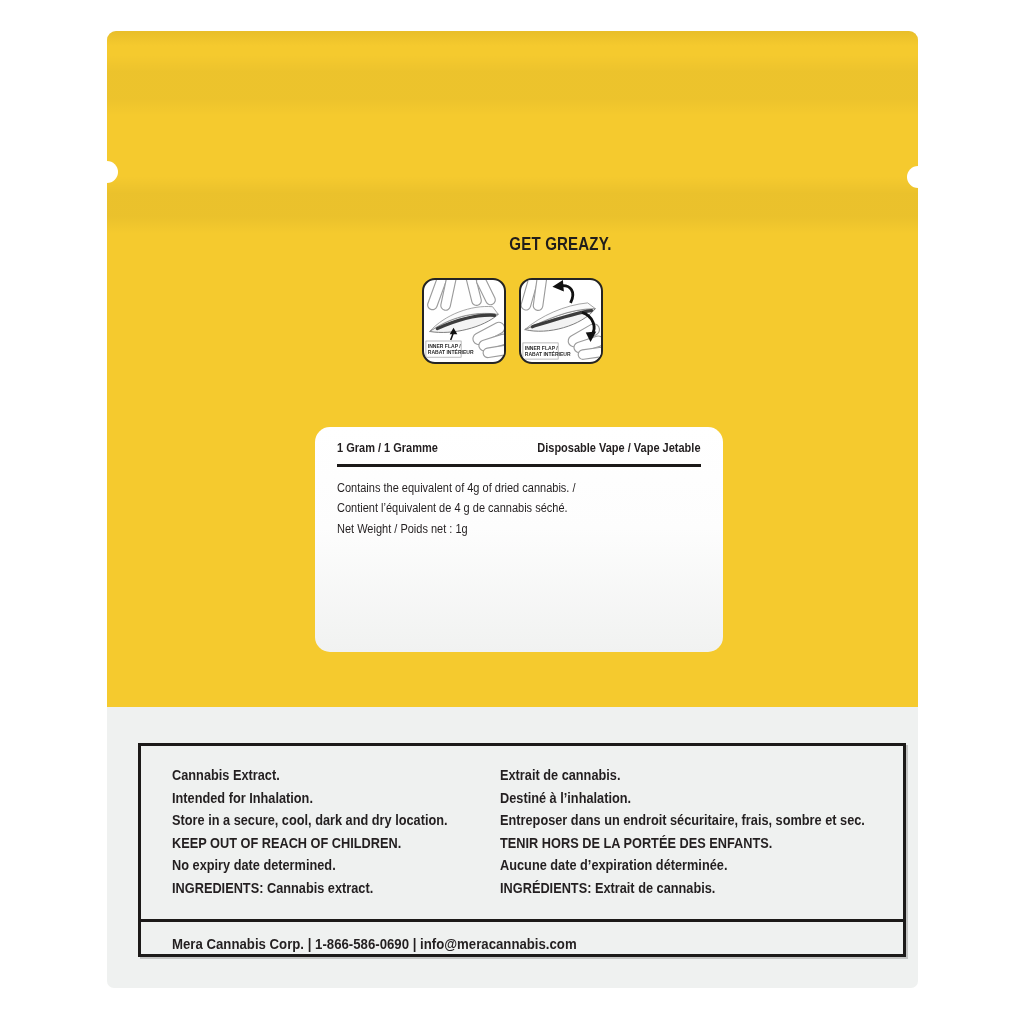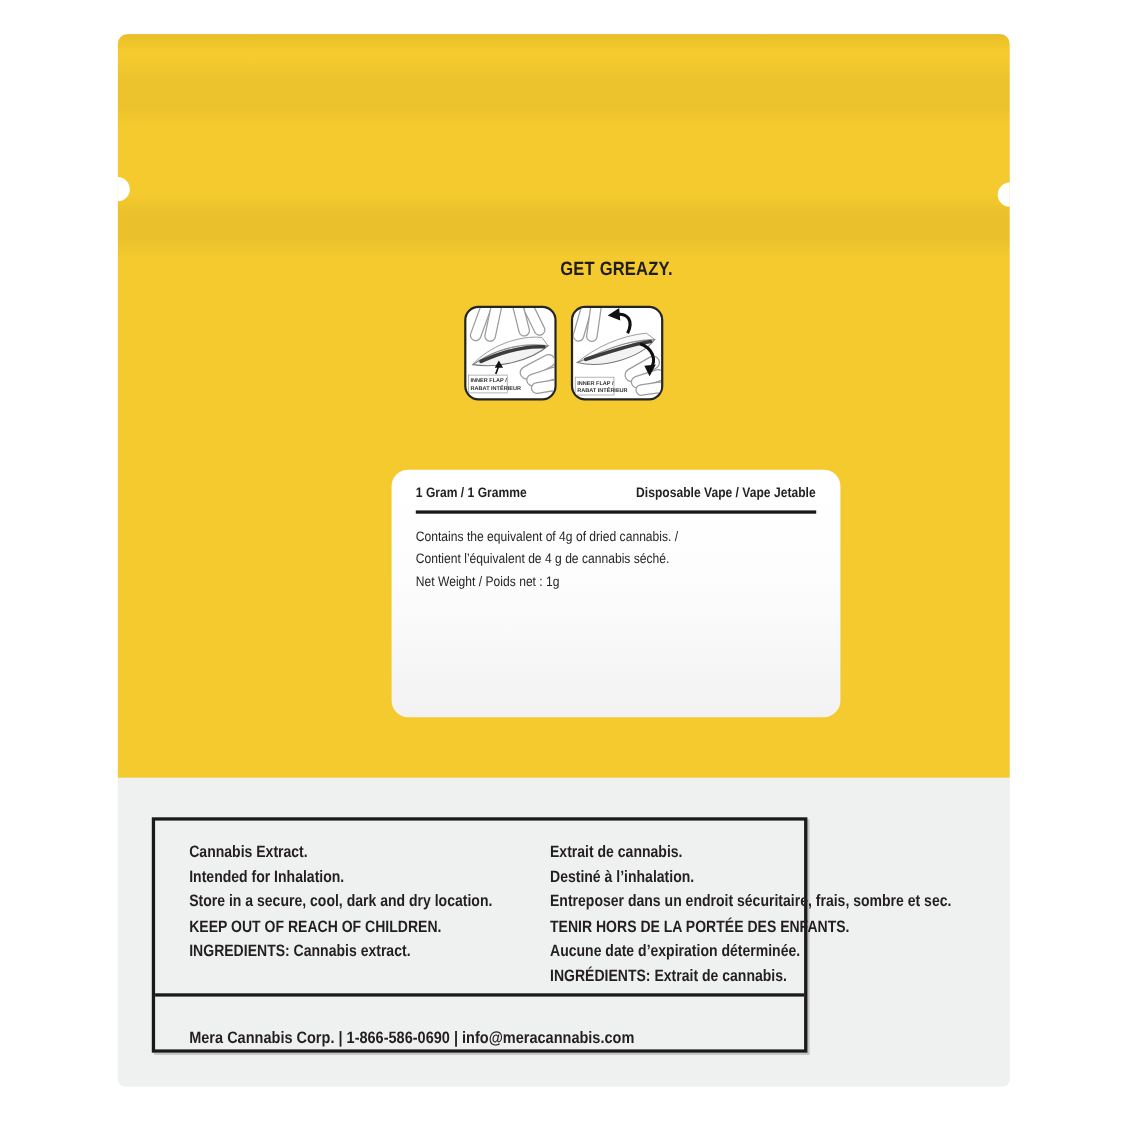--- a/index.html
+++ b/index.html
@@ -44,45 +44,45 @@
     width:84px;height:86px;background:#ffffff;border:2.5px solid #242424;
     border-radius:13px;box-sizing:border-box;overflow:hidden;
   }
   .open-icon svg{display:block;width:100%;height:100%;}
   .open-icon text{font-family:"Liberation Sans","DejaVu Sans",sans-serif;fill:#2b2b2b;font-weight:700;}
 
   
   .label-card{
     position:absolute;left:208px;top:396px;width:408px;height:225px;
     background:linear-gradient(180deg,#ffffff 0%,#fdfdfd 45%,#f1f2f1 100%);
-    border-radius:15px;box-sizing:border-box;padding:13px 22px 0 22px;margin-left:41px;
+    border-radius:15px;box-sizing:border-box;padding:13px 22px 0 22px;
   }
   .card-head{display:flex;justify-content:space-between;align-items:baseline;
     font-size:12.5px;font-weight:700;line-height:16px;}
   .card-rule{height:2.6px;background:#1b1918;margin-top:8px;}
   .card-body{margin-top:11px;font-size:12.5px;font-weight:400;line-height:20.5px;}
   .card-body .line{display:block;white-space:nowrap;}
 
   
   .info-box{
-    position:absolute;left:31px;top:712px;width:596px;height:214px;
+    position:absolute;left:31px;top:712px;width:768px;height:214px;
     border:3px solid #1c1a19;box-sizing:border-box;
     display:flex;flex-direction:column;background:transparent;
     box-shadow:2px 2px 0 rgba(0,0,0,0.18);
   }
   .info-cols{
     flex:1;display:grid;grid-template-columns:328px 1fr;
     padding:18px 14px 0 31px;
   }
   .info-col{font-size:15px;font-weight:700;line-height:22.5px;}
   .info-col .line{display:block;white-space:nowrap;}
   .info-col .line .cond{transform:scaleX(0.85);}
   .info-divider{height:3px;background:#1c1a19;}
   .info-footer{
-    padding:28px 14px 0 31px;font-size:15px;font-weight:700;line-height:20px;text-decoration:underline;
+    padding:12px 14px 0 31px;font-size:15px;font-weight:700;line-height:20px;text-decoration:underline;
   }
 </style>
 </head>
 <body>
 
 <div class="bag">
   <div class="bag-top"></div>
   <div class="notch notch-left"></div>
   <div class="notch notch-right"></div>
 
@@ -148,20 +148,21 @@
     </div>
   </div>
 
   <div class="info-box">
     <div class="info-cols">
       <div class="info-col">
         <span class="line"><span class="cond">Cannabis Extract.</span></span>
         <span class="line"><span class="cond">Intended for Inhalation.</span></span>
         <span class="line"><span class="cond">Store in a secure, cool, dark and dry location.</span></span>
         <span class="line"><span class="cond">KEEP OUT OF REACH OF CHILDREN.</span></span>
+        <span class="line"><span class="cond">No expiry date determined.</span></span>
         <span class="line"><span class="cond">INGREDIENTS: Cannabis extract.</span></span>
       </div>
       <div class="info-col">
         <span class="line"><span class="cond">Extrait de cannabis.</span></span>
         <span class="line"><span class="cond">Destiné à l’inhalation.</span></span>
         <span class="line"><span class="cond">Entreposer dans un endroit sécuritaire, frais, sombre et sec.</span></span>
         <span class="line"><span class="cond">TENIR HORS DE LA PORTÉE DES ENFANTS.</span></span>
         <span class="line"><span class="cond">Aucune date d’expiration déterminée.</span></span>
         <span class="line"><span class="cond">INGRÉDIENTS: Extrait de cannabis.</span></span>
       </div>

